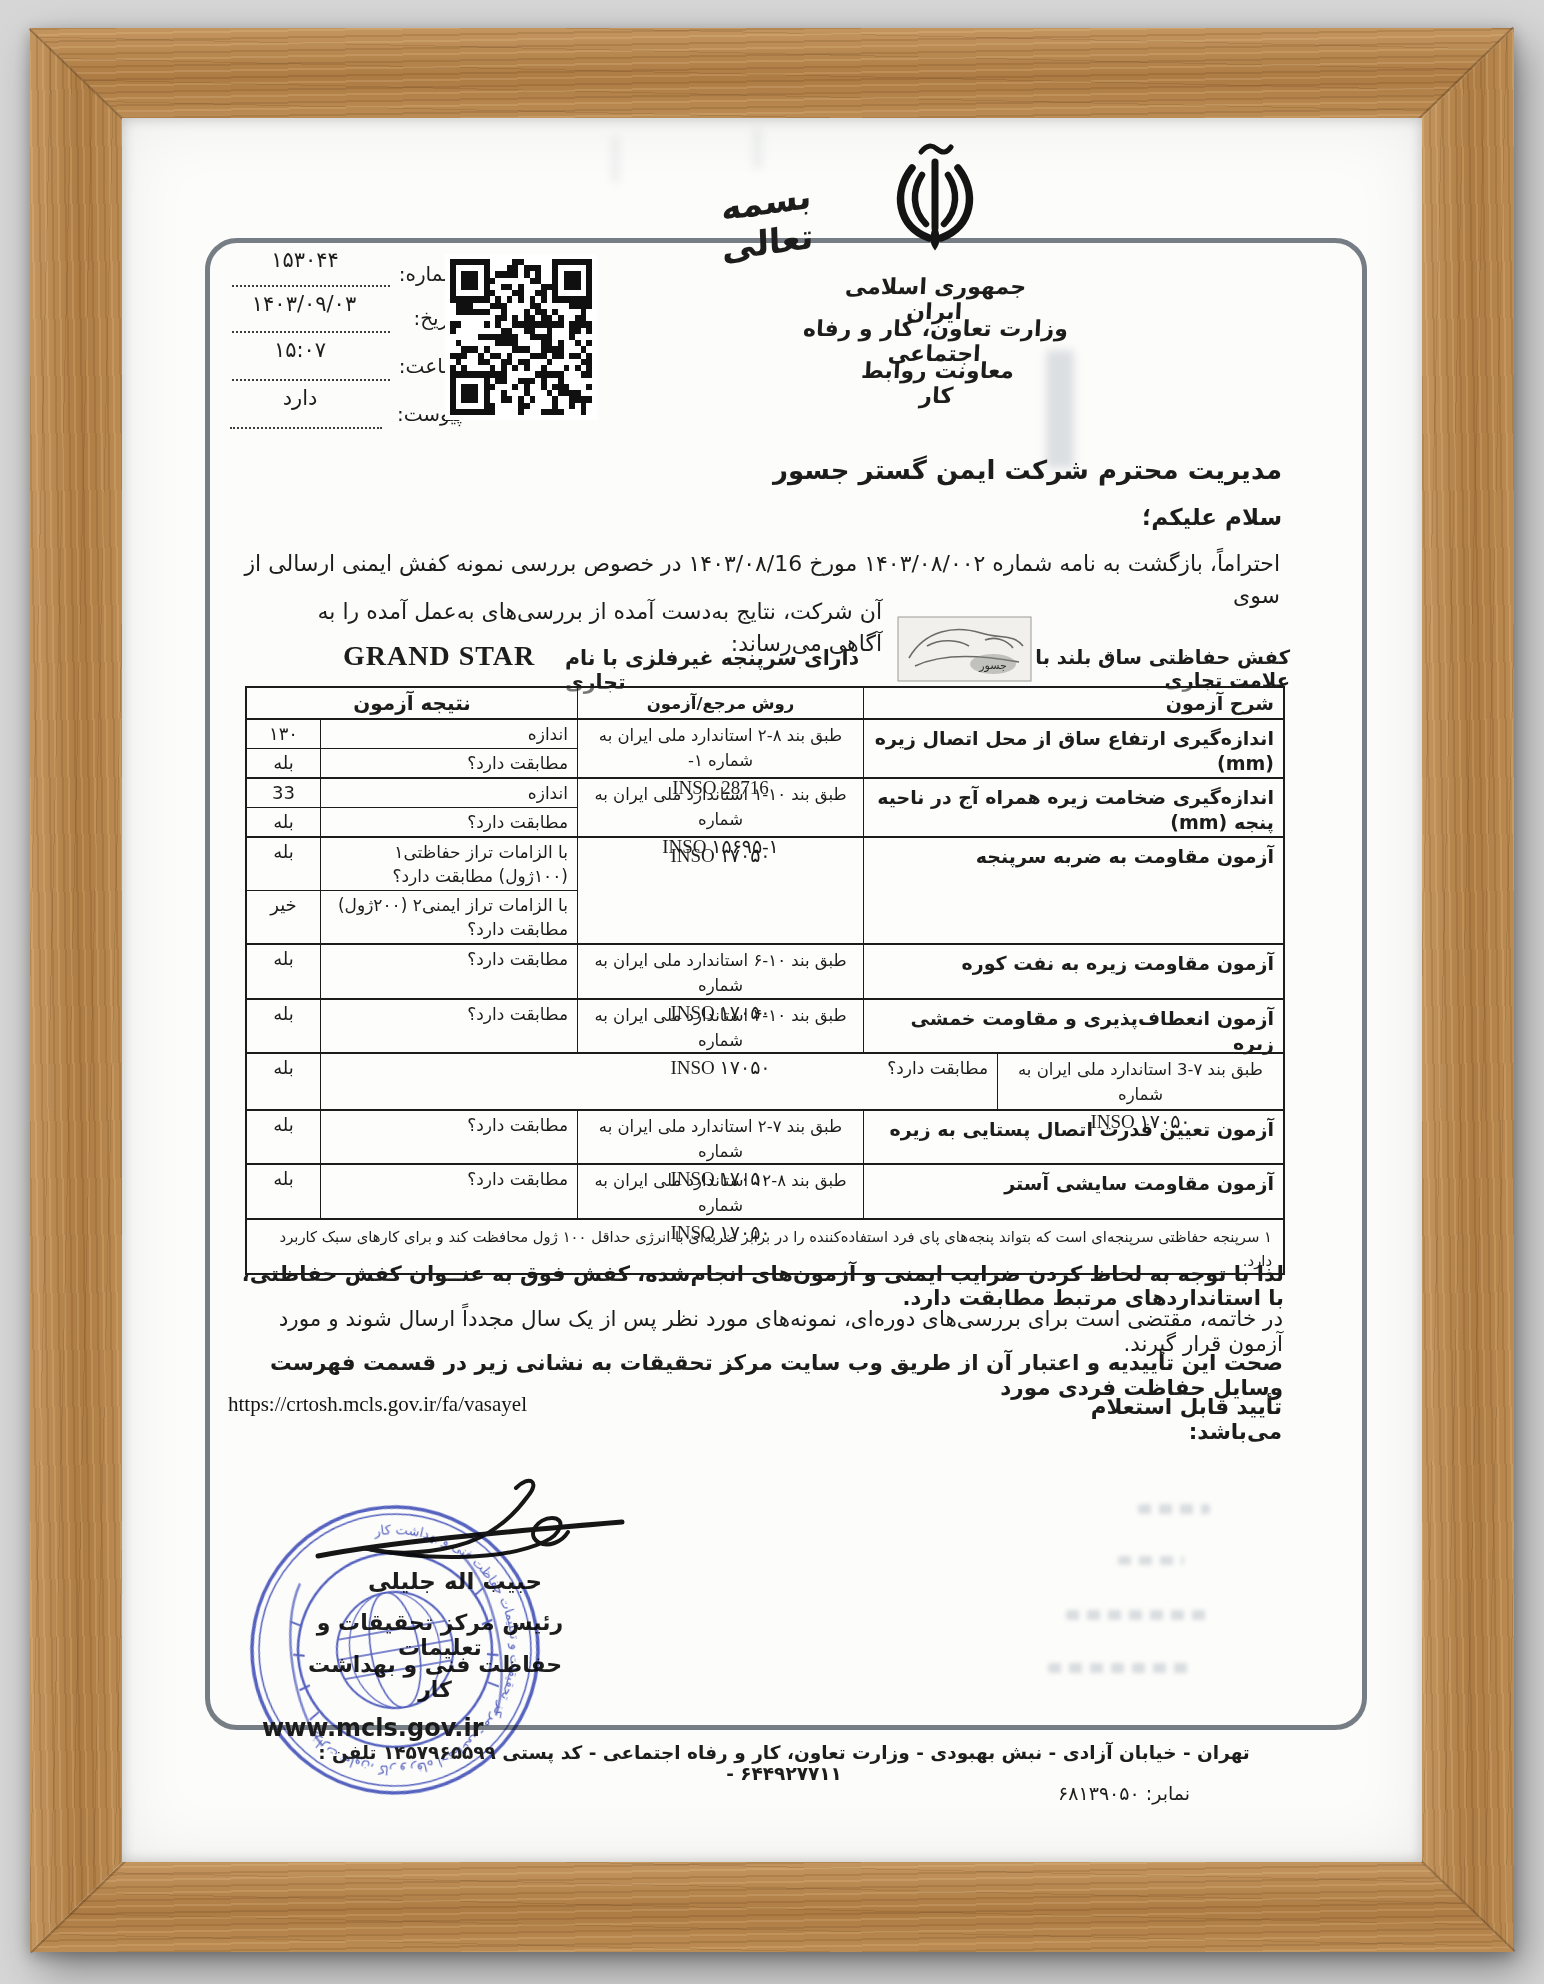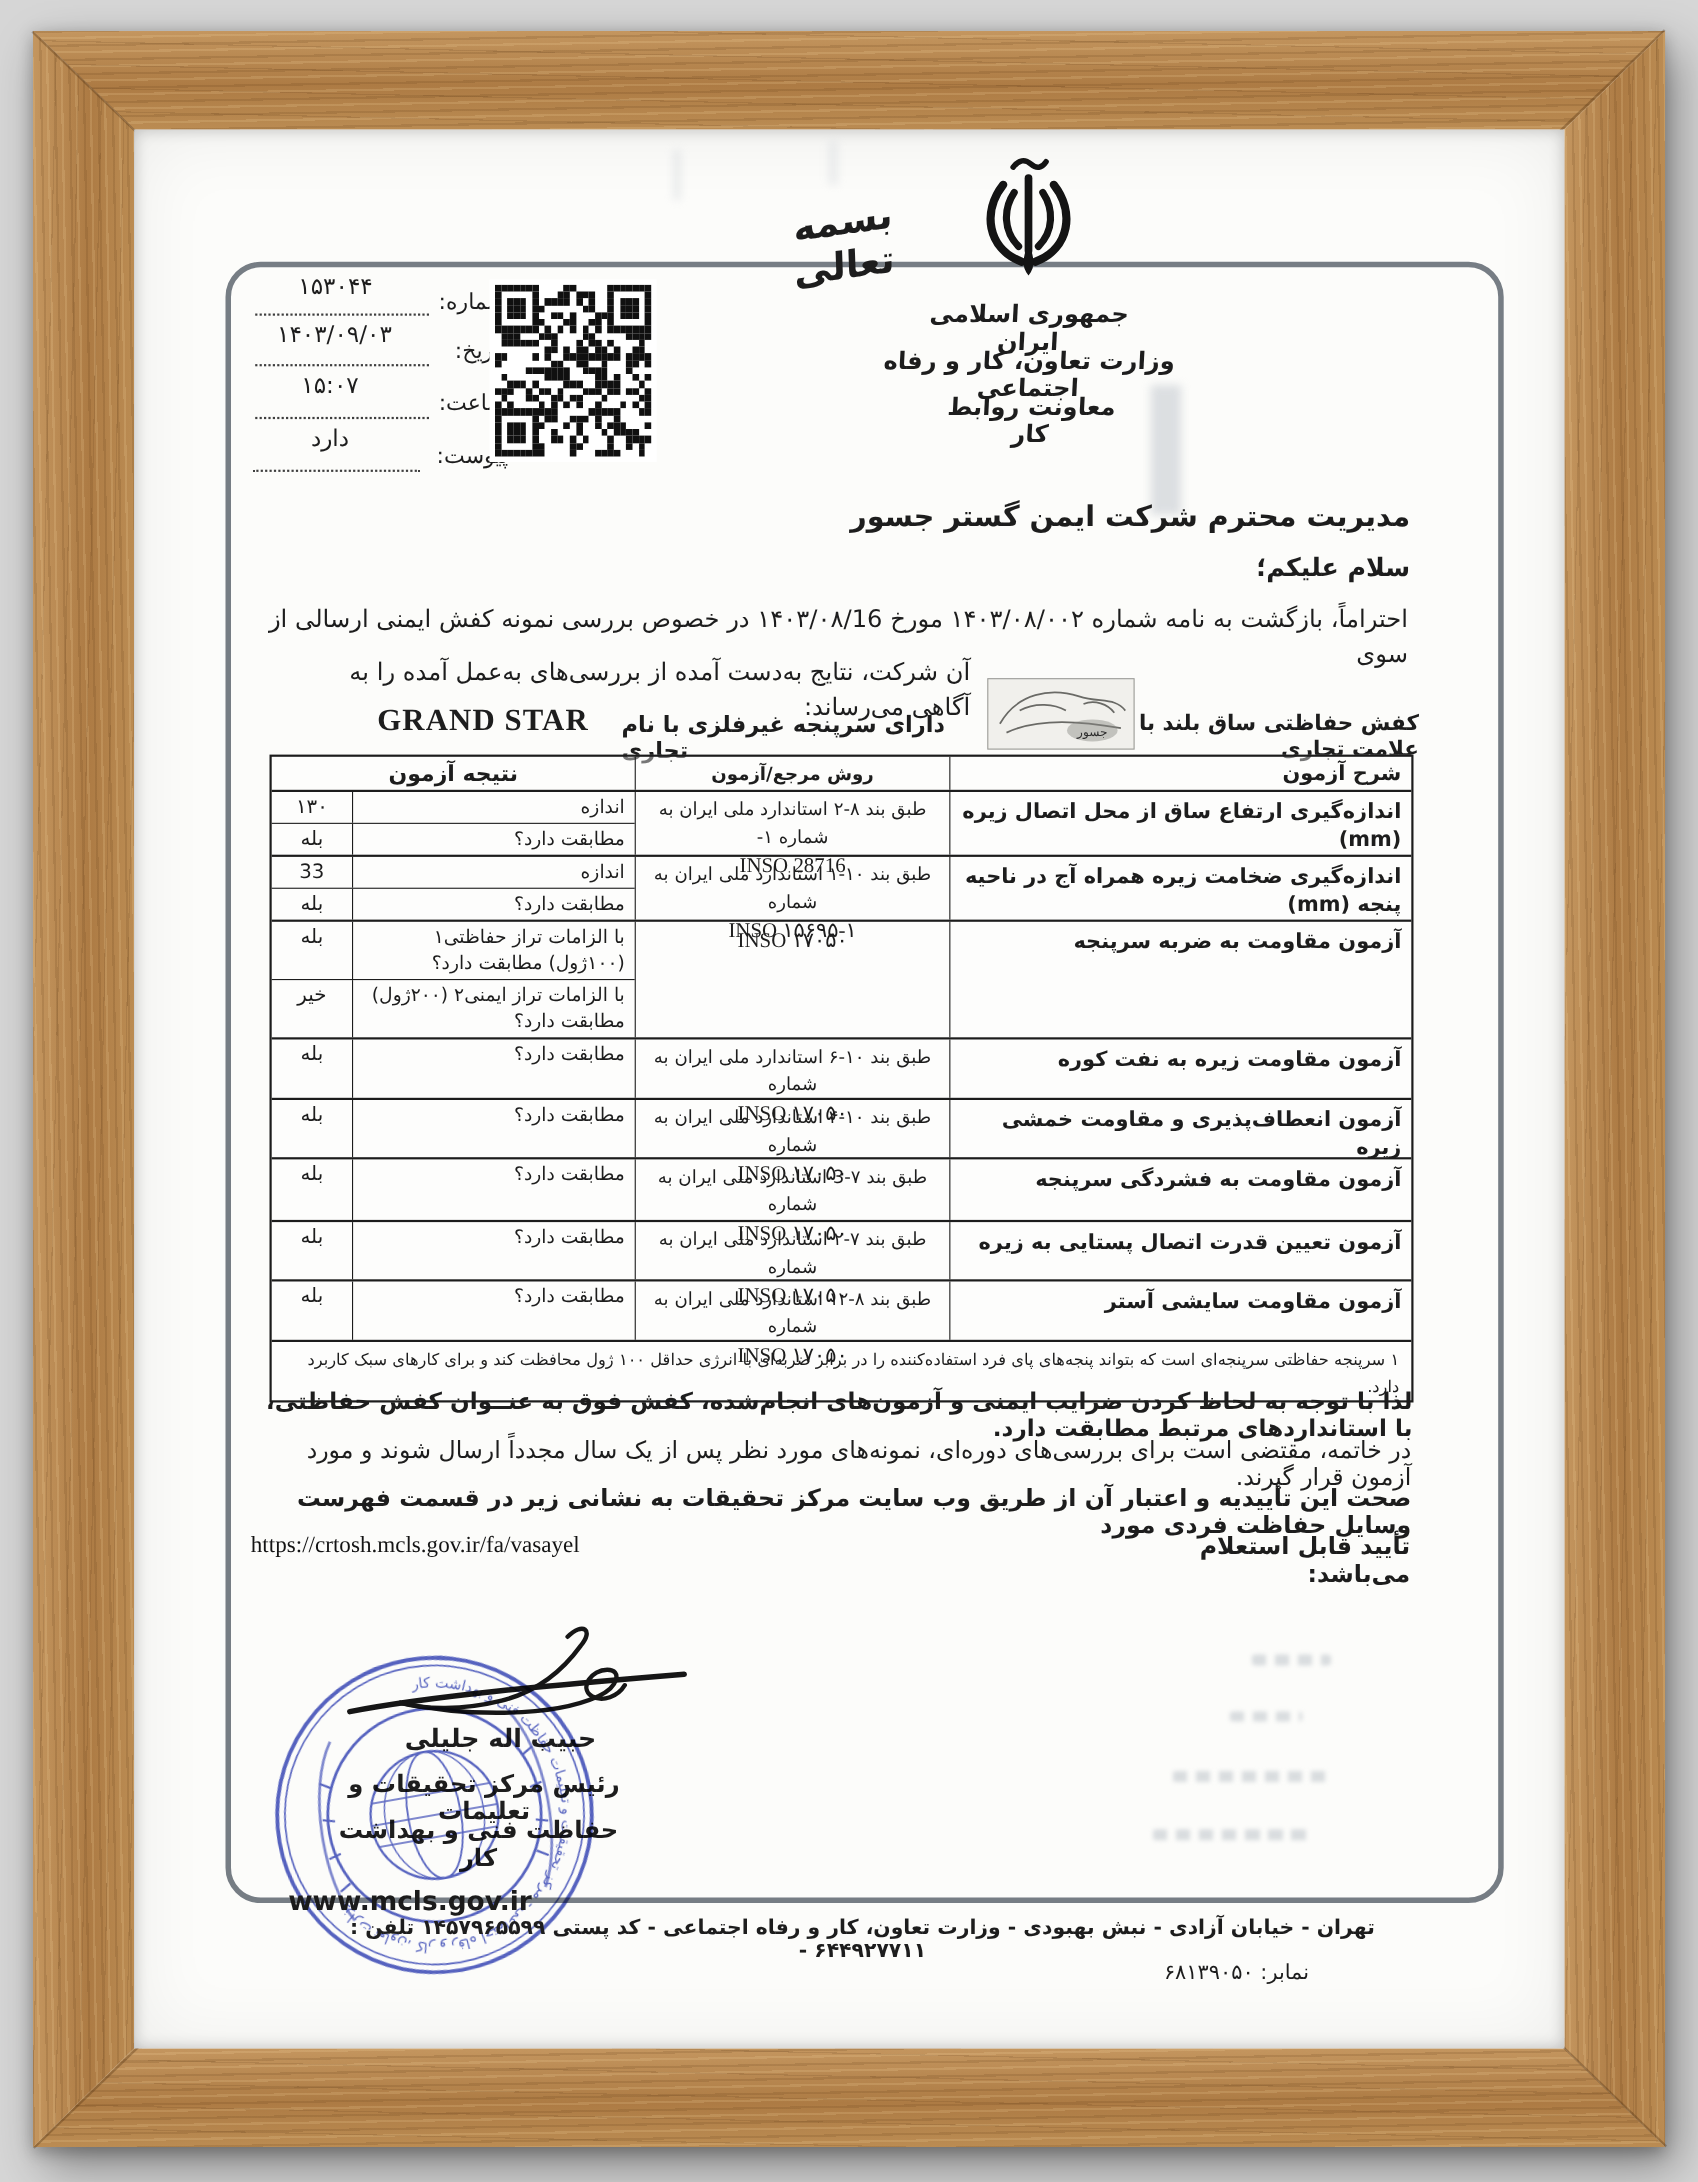--- a/index.html
+++ b/index.html
@@ -851,21 +851,20 @@
       </div>
       <div class="c-res">
         <div class="sub">
             <div class="sq">مطابقت دارد؟</div>
             <div class="sv">بله</div>
           </div>
       </div>
     </div>
 
     <div class="trow" style="height:55px;">
-      <div class="c-desc">آزمون مقاومت به فشردگی سرپنجه</div>
       <div class="c-meth">
         <div>طبق بند ۷-3 استاندارد ملی ایران به شماره</div>
         <div class="meth2">INSO ۱۷۰۵۰</div>
       </div>
       <div class="c-res">
         <div class="sub">
             <div class="sq">مطابقت دارد؟</div>
             <div class="sv">بله</div>
           </div>
       </div>

